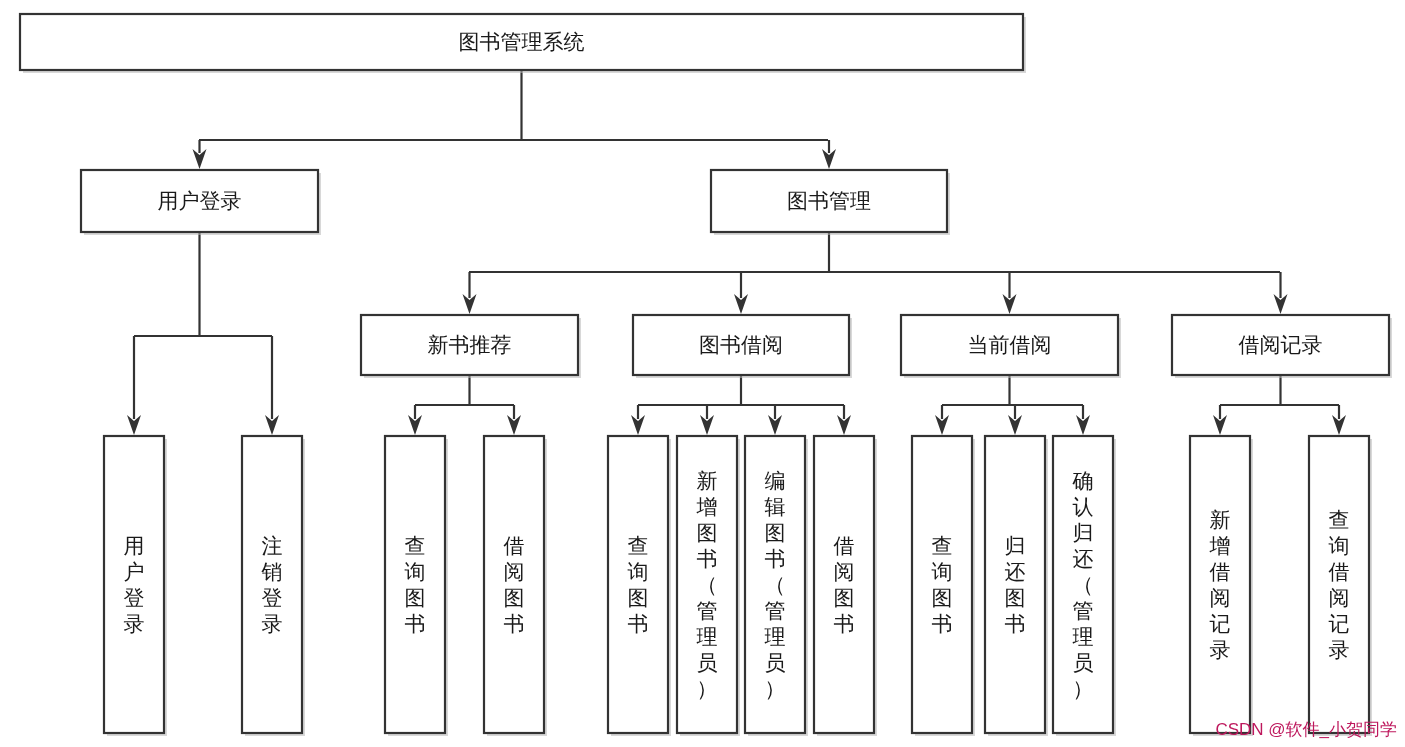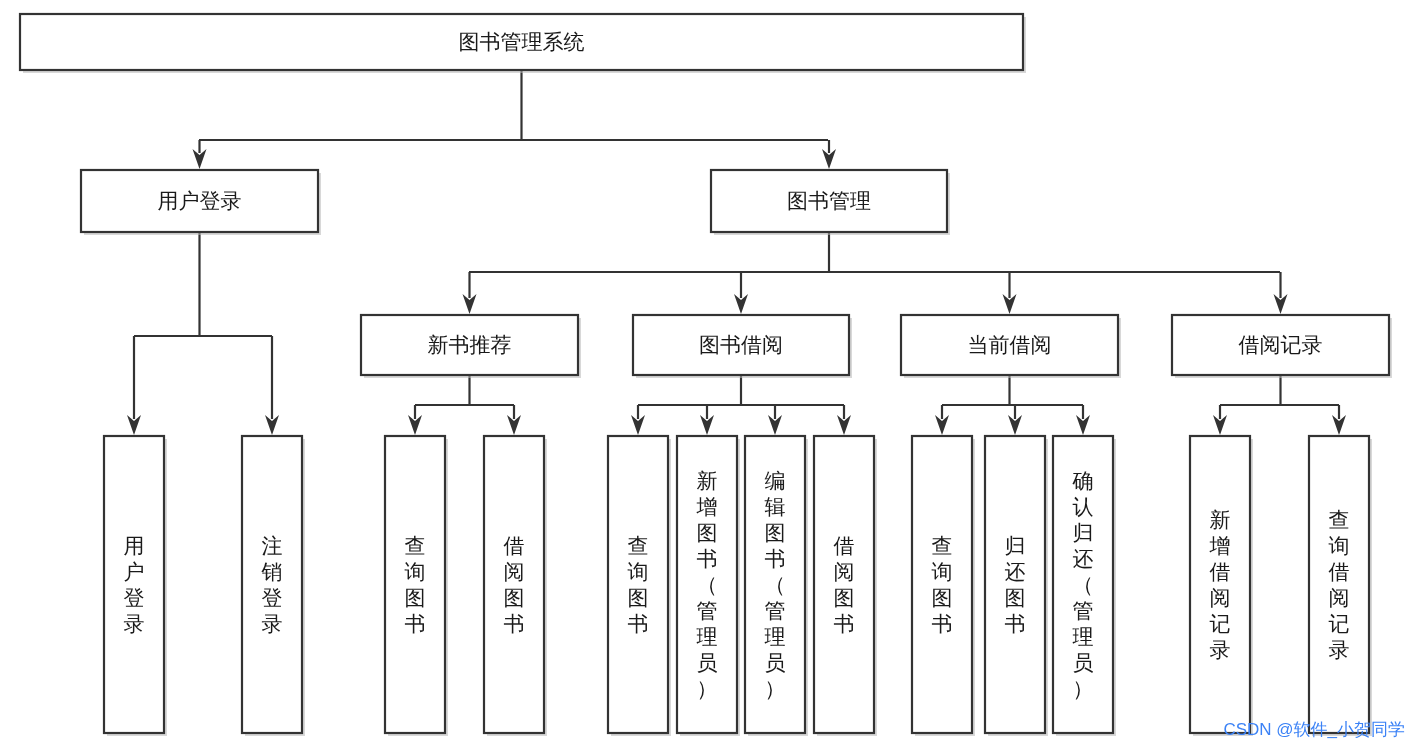--- a/index.html
+++ b/index.html
@@ -48,25 +48,25 @@
     stroke-width: 2.2;
     fill: none;
     stroke-linecap: butt;
   }
   .arrow-head {
     fill: #333333;
     stroke: none;
   }
   .watermark {
     position: absolute;
-    right: 0;
+    right: 8px;
     bottom: 6px;
     font-family: "Liberation Sans", "DejaVu Sans", sans-serif;
     font-size: 17px;
-    color: #3b82f6;
+    color: #be185d;
     white-space: nowrap;
     pointer-events: none;
   }
 </style>
 </head>
 <body>
 
 <svg id="diagram" viewBox="0 0 1405 747">
   <g id="edges-layer">
       <g>

